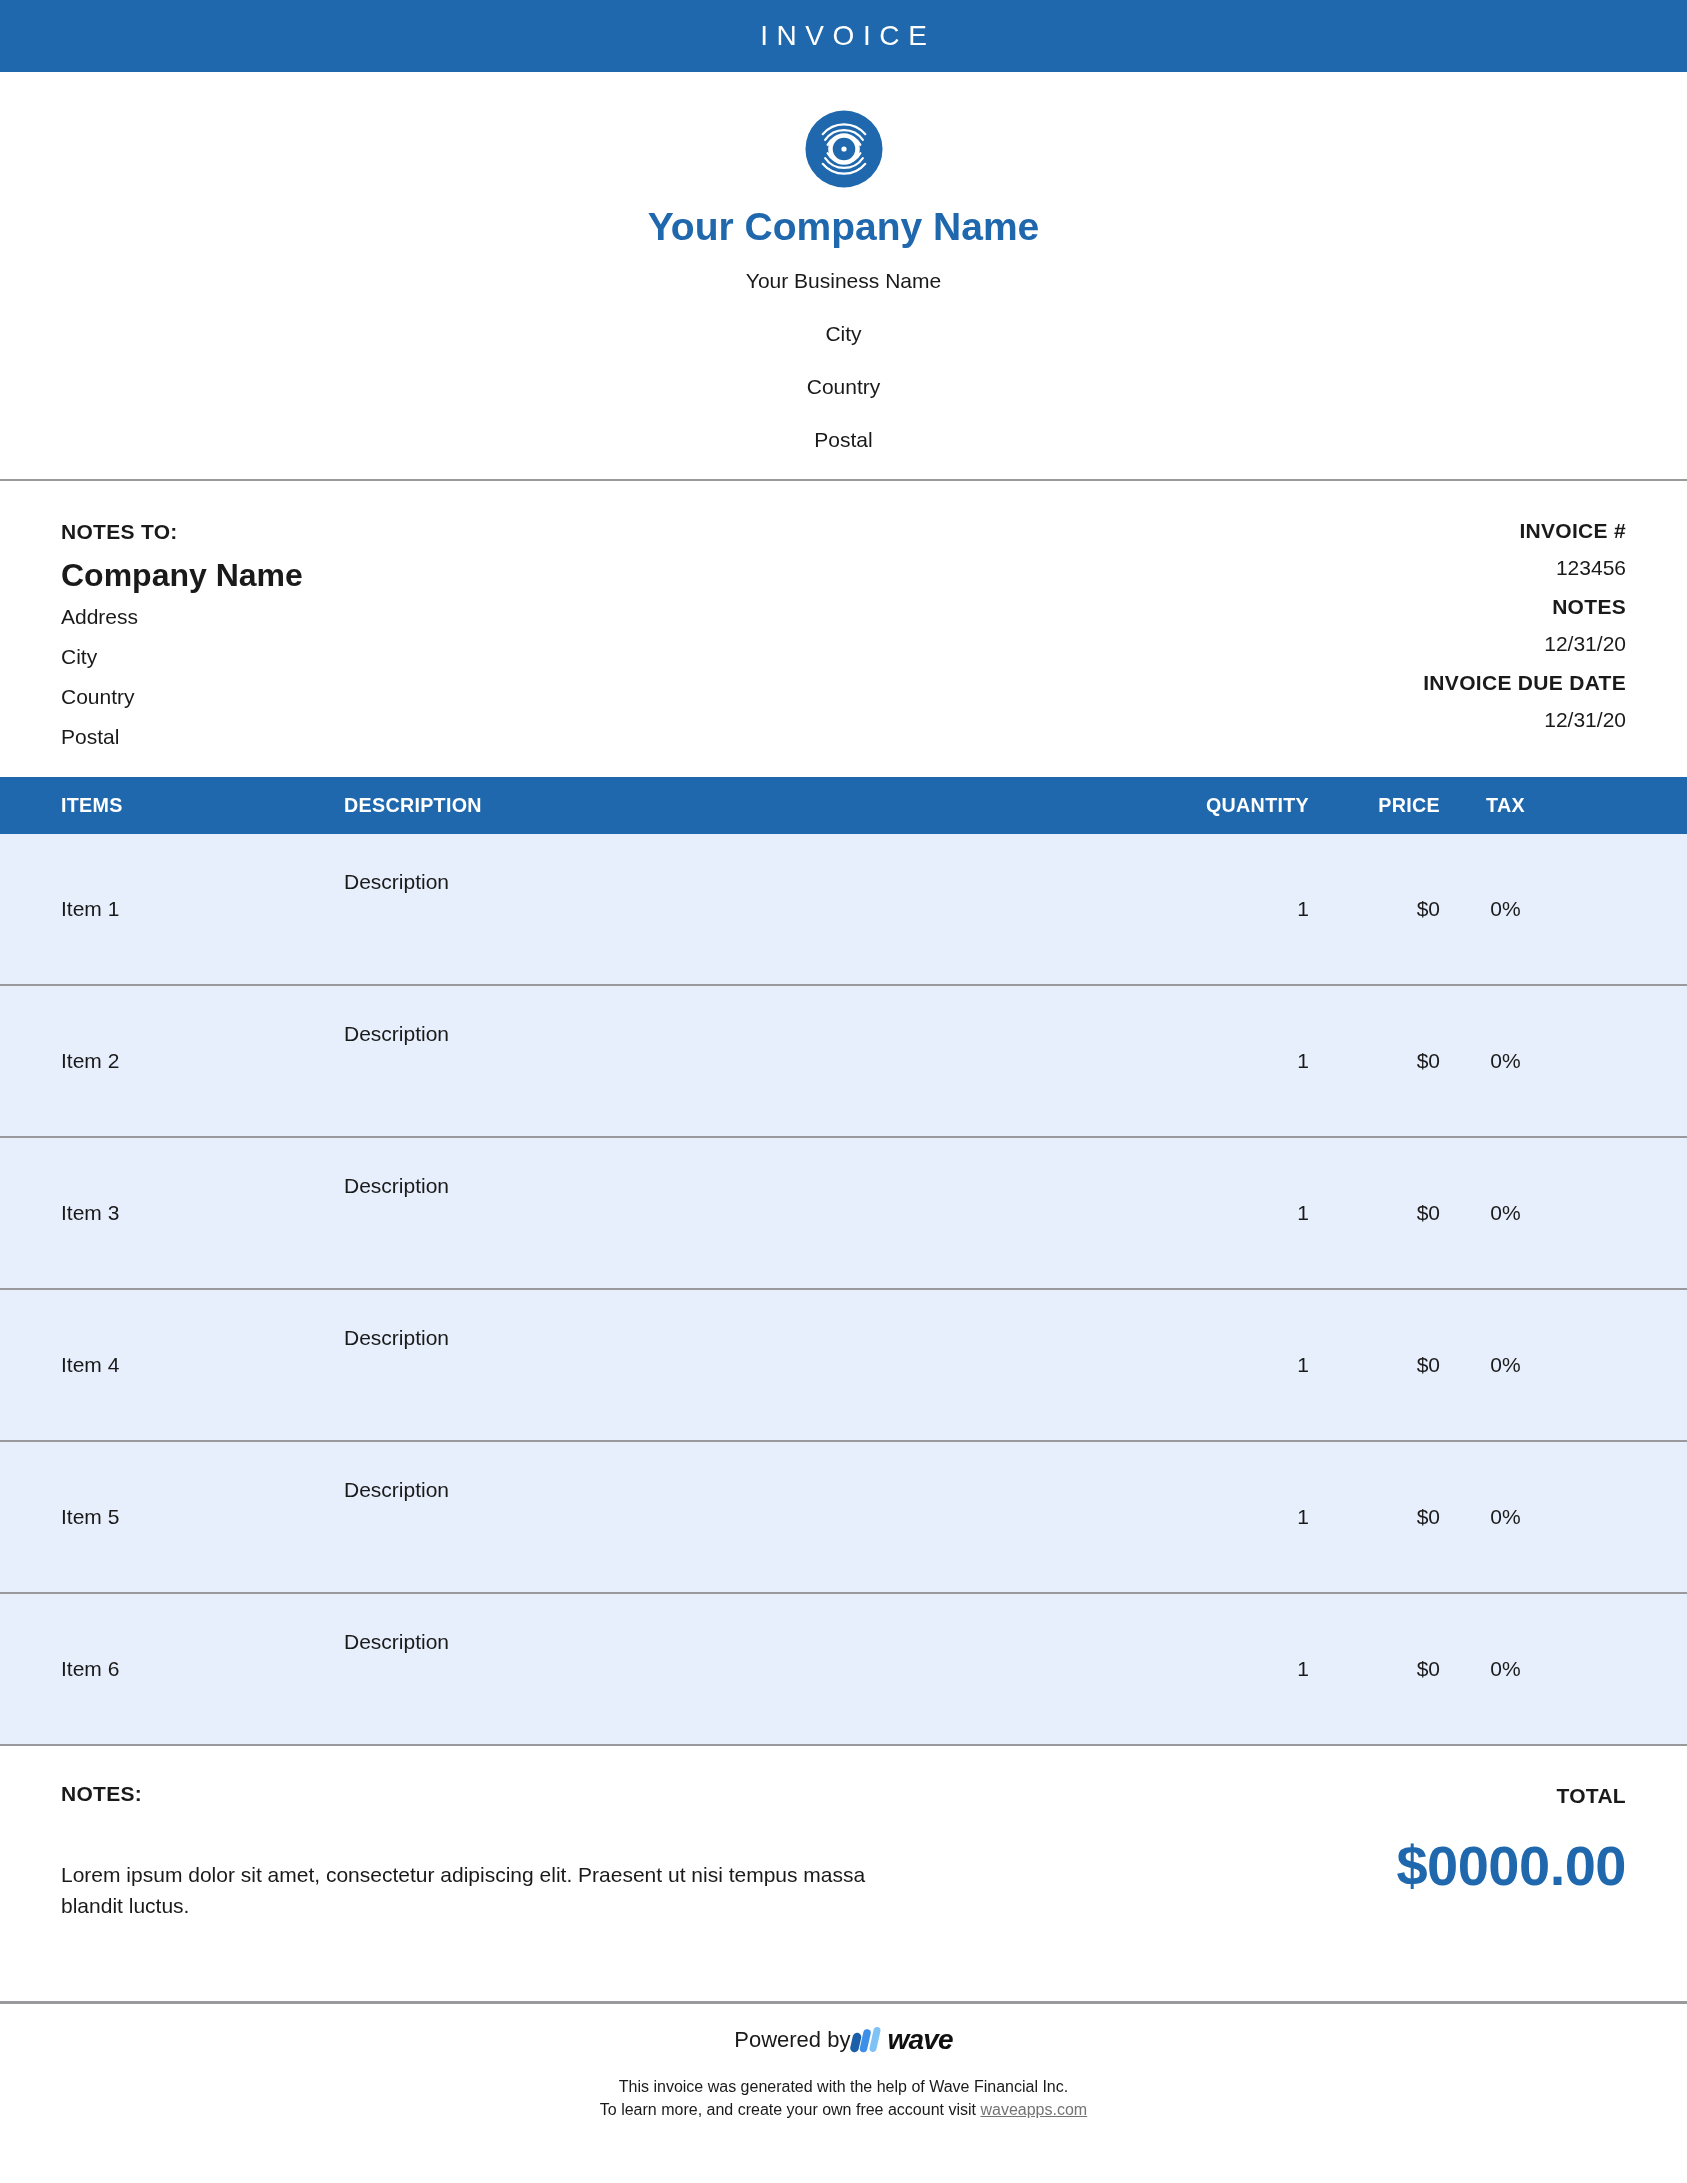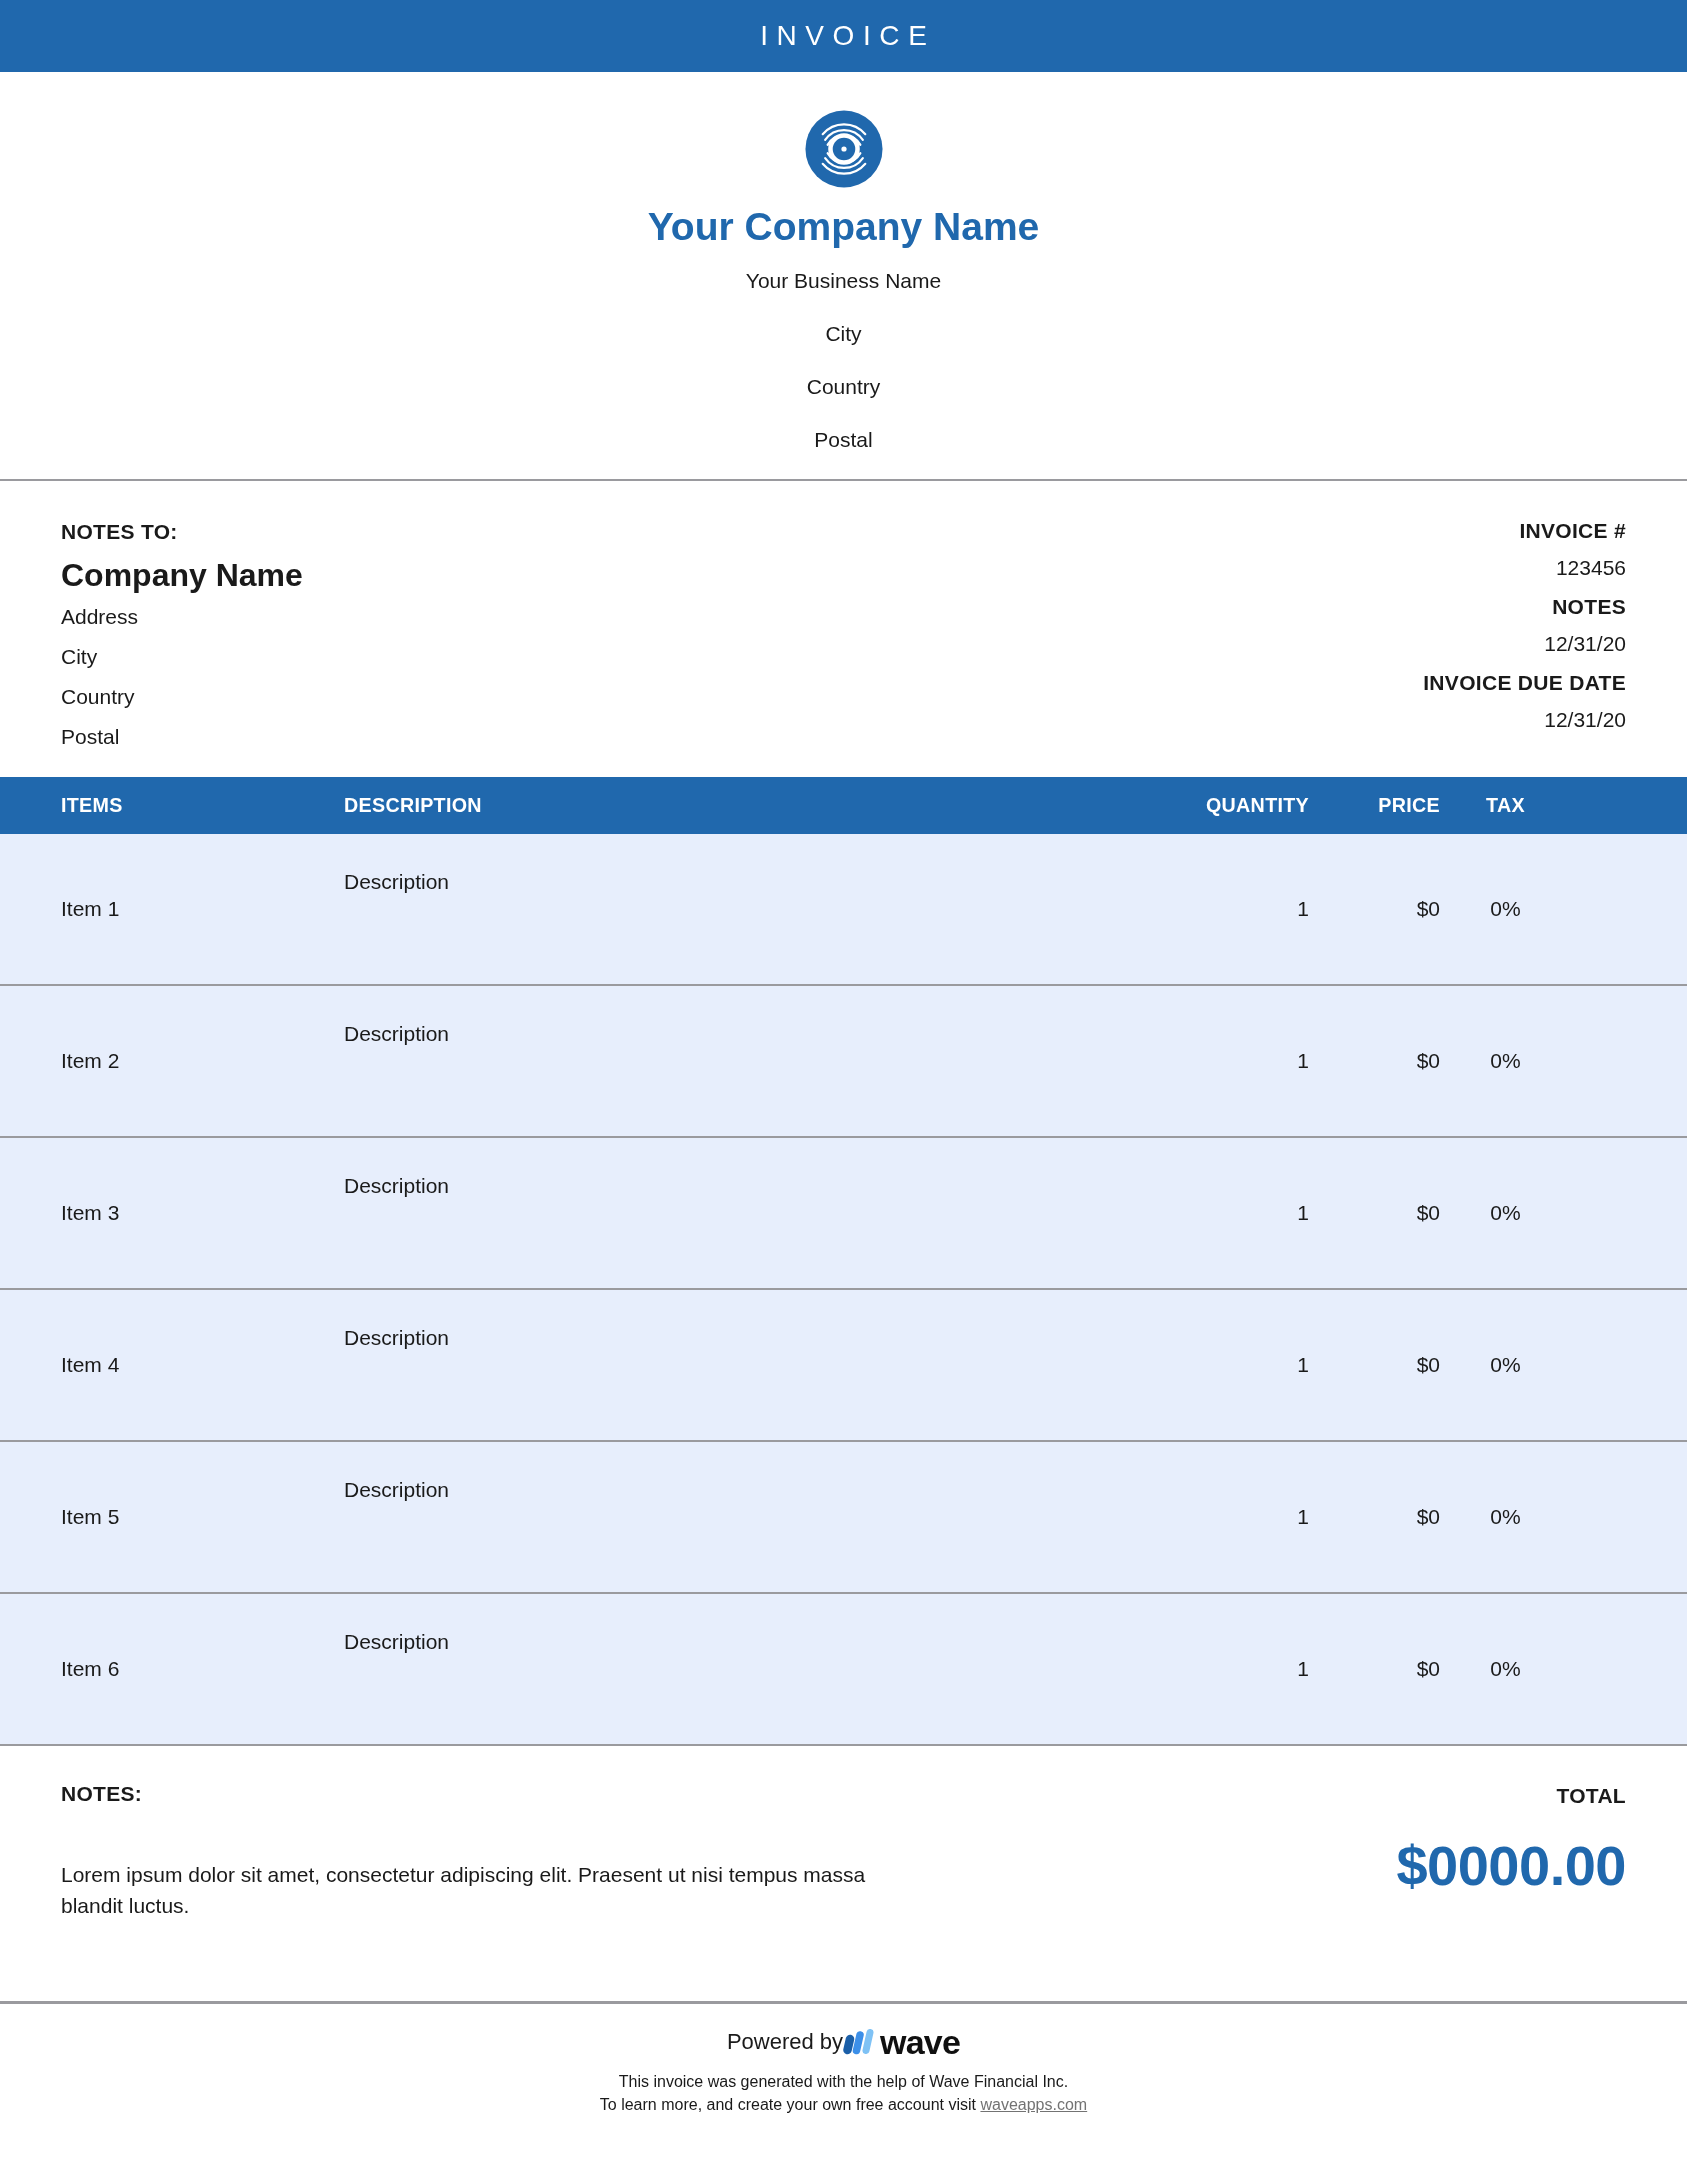--- a/index.html
+++ b/index.html
@@ -200,30 +200,31 @@
     display: flex;
     align-items: center;
     justify-content: center;
     padding-top: 24px;
   }
   .powered-text {
     font-size: 22px;
     color: #1a1a1a;
   }
   .wave-wordmark {
-    font-size: 34px;
+    font-size: 28px;
     font-weight: 700;
     color: #101010;
     letter-spacing: -0.8px;
     line-height: 1;
+    font-style: italic;
   }
   .wave-mark { display: block; }
 
   .footer-legal {
-    margin-top: 12px;
+    margin-top: 21px;
     font-size: 16px;
     line-height: 1.42;
     color: #1a1a1a;
   }
   .footer-link {
     color: #737373;
   }
 </style>
 </head>
 <body>

